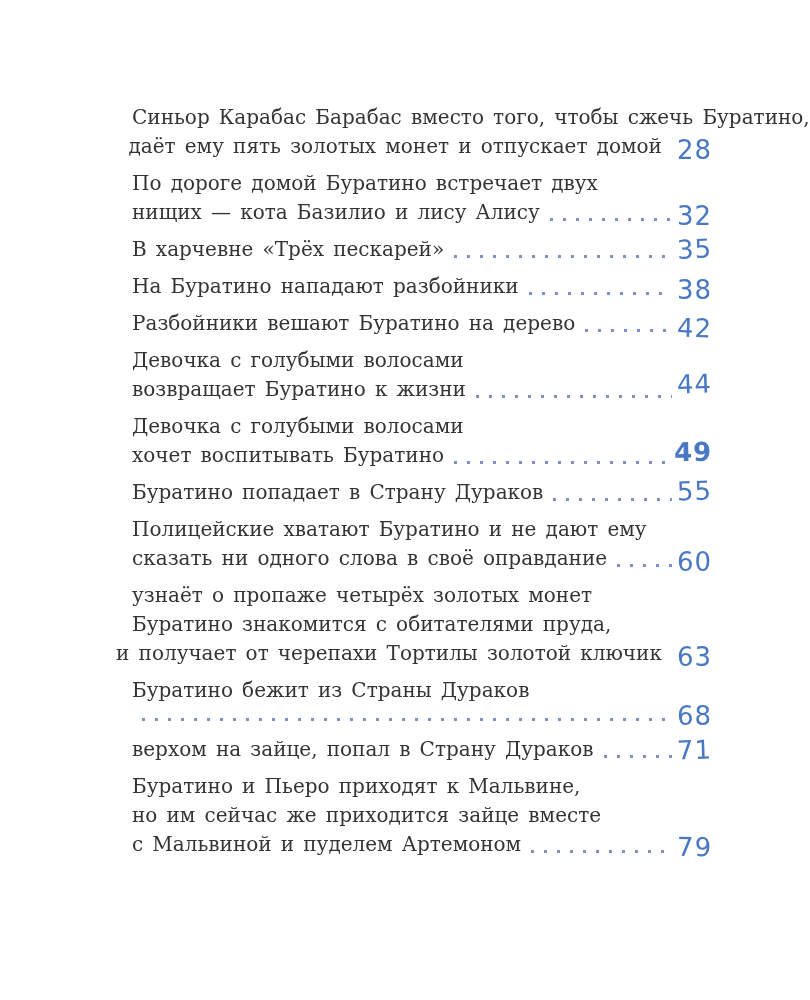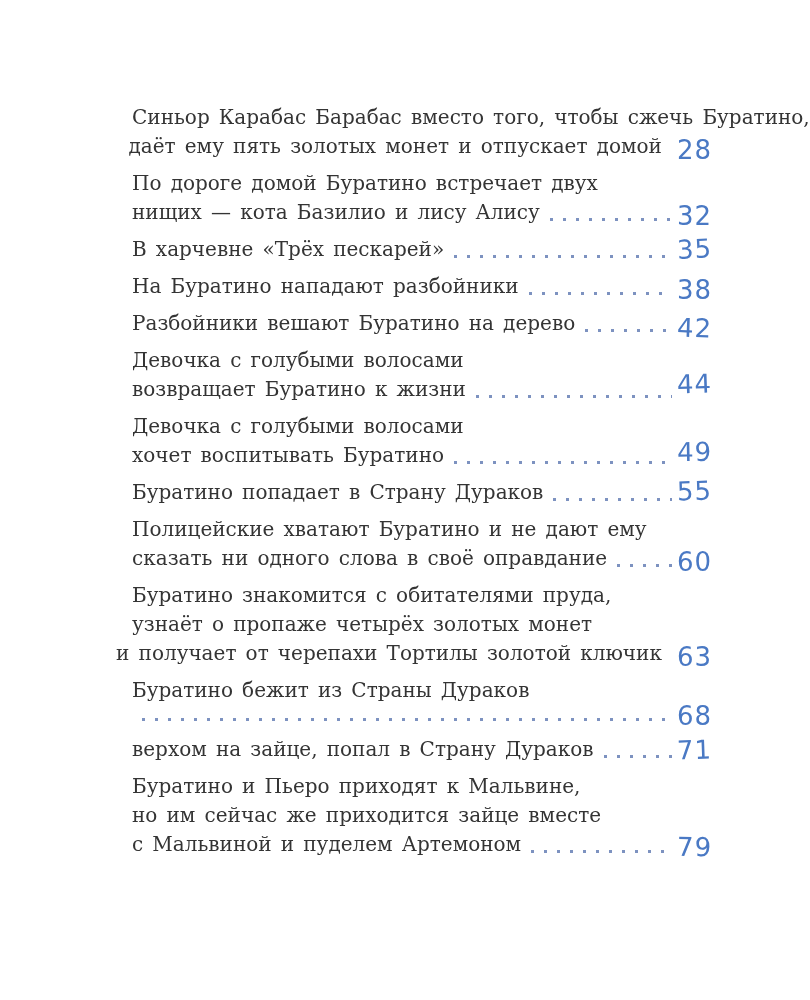--- a/index.html
+++ b/index.html
@@ -52,21 +52,21 @@
     font-family: "DejaVu Sans", sans-serif;
     font-size: 26px;
     line-height: 22px;
     color: var(--blue);
     letter-spacing: 1px;
   }
   
   .entry:nth-child(3)  .num { transform: translateY(-4px) rotate(-3deg); }
   .entry:nth-child(5)  .num { transform: translateY(1px)  rotate(2deg);  }
   .entry:nth-child(6)  .num { transform: translateY(-9px) rotate(-2deg); }
-  .entry:nth-child(7)  .num { transform: translateY(-7px) rotate(-1deg); }
+  .entry:nth-child(7)  .num { transform: translateY(-7px) rotate(-1deg); font-weight: bold; }
   .entry:nth-child(8)  .num { transform: translateY(-5px) rotate(-2deg); }
   .entry:nth-child(12) .num { transform: translateY(-3px) rotate(-2deg); }
   .entry:nth-child(13) .num { transform: translateY(-1px) rotate(1deg);  }
 </style>
 </head>
 <body>
 
 <div class="page">
   <div class="toc">
       <div class="entry">
@@ -131,22 +131,22 @@
       </div>
       <div class="entry">
         <div class="line"><span class="txt">Полицейские хватают Буратино и не дают ему</span></div>
         <div class="line last">
           <span class="txt">сказать ни одного слова в своё оправдание</span>
           <span class="leader"></span>
           <span class="num">60</span>
         </div>
       </div>
       <div class="entry">
+        <div class="line"><span class="txt">узнаёт о пропаже четырёх золотых монет</span></div>
         <div class="line"><span class="txt">Буратино знакомится с обитателями пруда,</span></div>
-        <div class="line"><span class="txt">узнаёт о пропаже четырёх золотых монет</span></div>
         <div class="line last">
           <span class="txt">и получает от черепахи Тортилы золотой ключик</span>
           <span class="leader"></span>
           <span class="num">63</span>
         </div>
       </div>
       <div class="entry">
         <div class="line"><span class="txt">Буратино бежит из Страны Дураков</span></div>
         <div class="line last">
           <span class="leader"></span>

